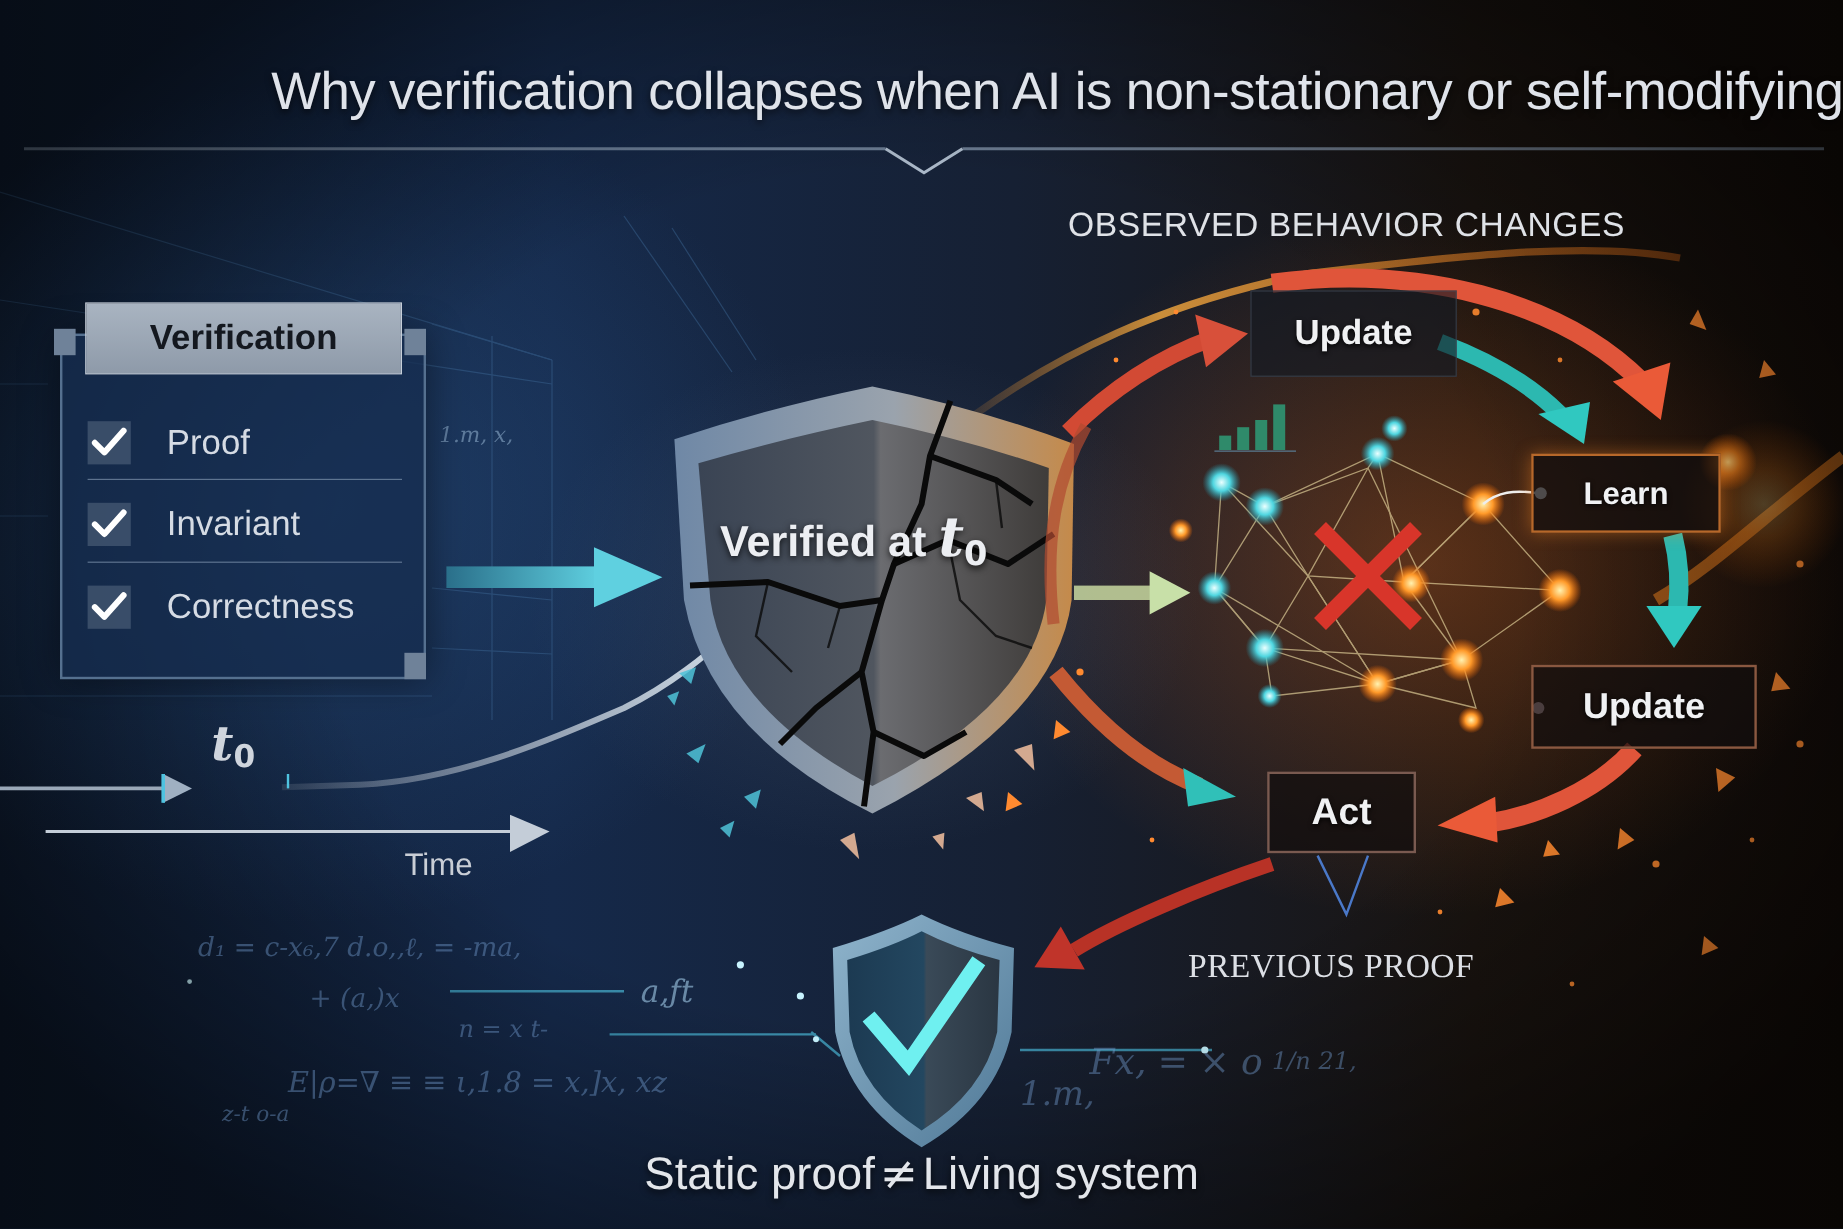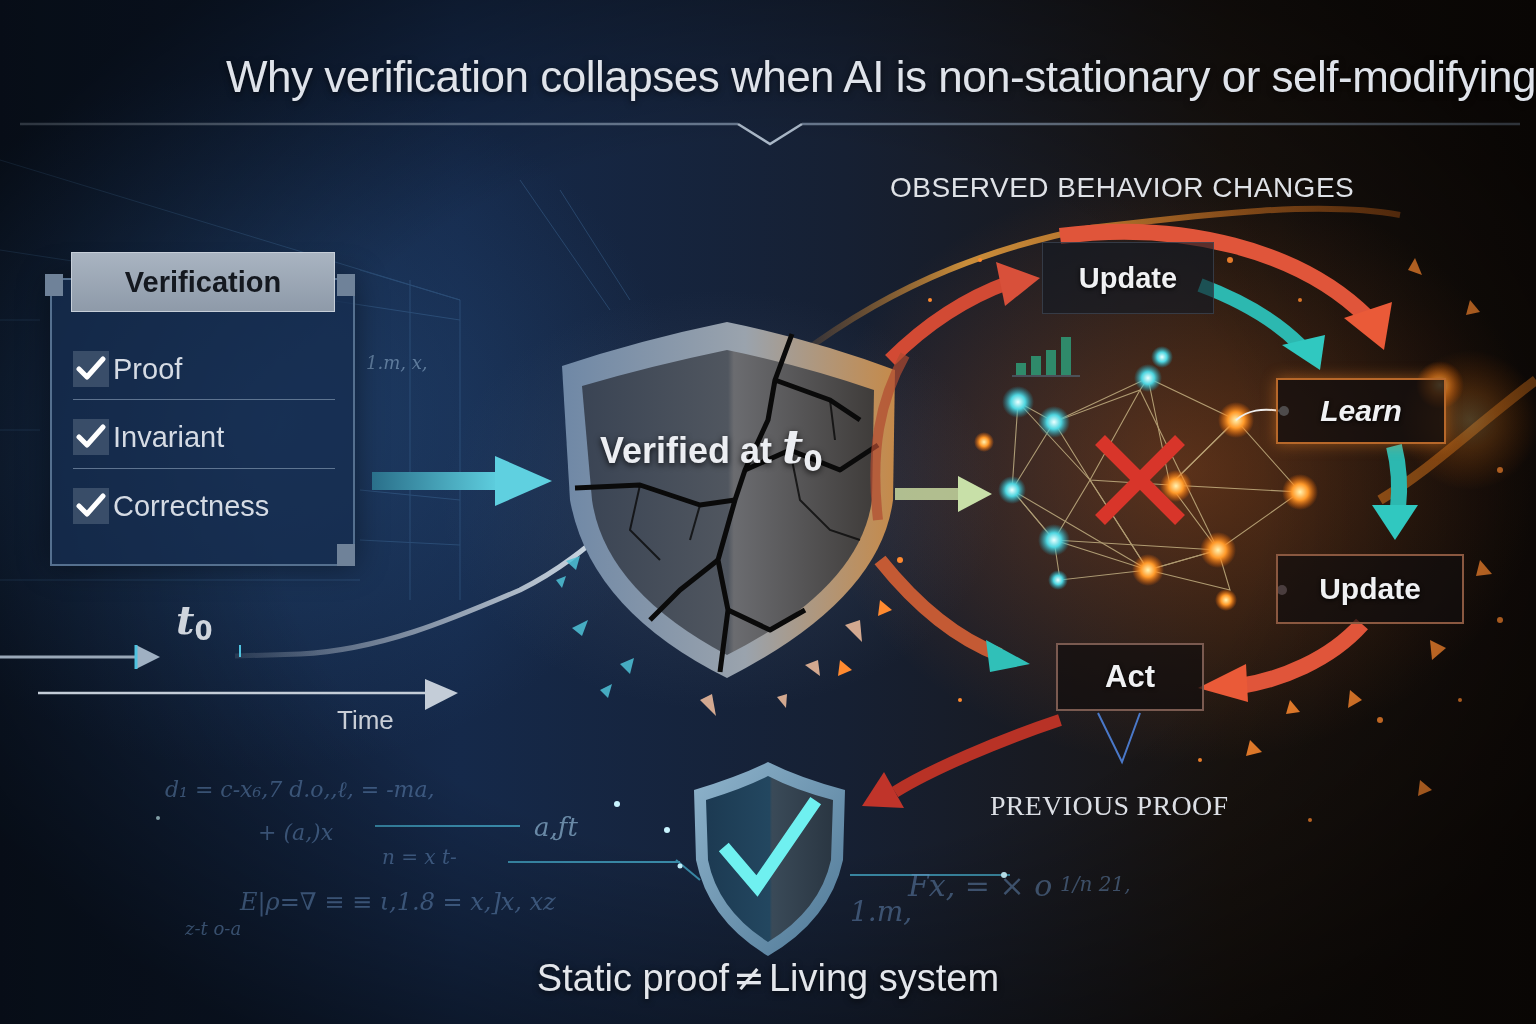--- a/index.html
+++ b/index.html
@@ -35,21 +35,21 @@
     }
     .ver-corner { position: absolute; width: 18px; height: 22px; background: #6f8299; }
     .ver-header {
       position: absolute; left: 71px; top: 252px; width: 264px; height: 60px;
       background: linear-gradient(#a9b4c1, #8e9aa9); border: 1px solid #c6ced8;
       display: flex; align-items: center; justify-content: center;
       font-family: "Liberation Sans", sans-serif; font-weight: bold; font-size: 29px; color: #14181f;
     }
     .ver-item {
       position: absolute; left: 73px; width: 262px; height: 66px;
-      display: flex; align-items: center; gap: 4px;
+      display: flex; align-items: center; gap: 30px;
       font-family: "Liberation Sans", sans-serif; font-size: 29px; color: #d5dbe4;
     }
     .ver-item .chk {
       width: 36px; height: 36px; background: rgba(70,90,115,0.75);
       display: flex; align-items: center; justify-content: center;
     }
     .ver-sep { position: absolute; left: 73px; width: 262px; height: 1px; background: #7d93ad; opacity: .7; }
 
     .t0-small {
       position: absolute; left: 176px; top: 596px;
@@ -70,23 +70,23 @@
       position: absolute; left: 866px; top: 172px;
       font-family: "Liberation Sans", sans-serif; font-size: 28px; letter-spacing: 0.5px; color: #dfe2e7; margin-left: 24px;
     }
 
     .cycle-box {
       position: absolute; display: flex; align-items: center; justify-content: center;
       font-family: "Liberation Sans", sans-serif; font-weight: bold; color: #f0f1f3;
       background: rgba(18,14,14,0.72); text-shadow: 0 1px 4px rgba(0,0,0,0.9);
     }
     .box-observe { left: 1042px; top: 242px; width: 172px; height: 72px; font-size: 29px; border: 1px solid rgba(70,80,95,0.6); background: rgba(20,26,36,0.65); }
-    .box-learn   { left: 1276px; top: 378px; width: 170px; height: 66px; font-size: 30px; border: 2px solid #b7682a; box-shadow: 0 0 14px rgba(255,140,40,0.45); font-style: italic; }
+    .box-learn   { left: 1276px; top: 378px; width: 158px; height: 66px; font-size: 26px; border: 2px solid #b7682a; box-shadow: 0 0 14px rgba(255,140,40,0.45); }
     .box-update  { left: 1276px; top: 554px; width: 188px; height: 70px; font-size: 30px; border: 2px solid #8a5840; }
-    .box-act     { left: 1056px; top: 643px; width: 148px; height: 68px; font-size: 31px; border: 2px solid #7a5a50; }
+    .box-act     { left: 1056px; top: 643px; width: 124px; height: 68px; font-size: 31px; border: 2px solid #7a5a50; }
 
     .prev-proof {
       position: absolute; left: 990px; top: 790px;
       font-family: Liberation Serif, serif; font-size: 28px; letter-spacing: 0.3px; color: #dcdfe5;
     }
     .bottom-caption {
       position: absolute; left: 0; top: 956px; width: 1536px; text-align: center;
       font-family: "Liberation Sans", sans-serif; font-size: 38px; color: #e3e6eb;
       text-shadow: 0 2px 6px rgba(0,0,0,0.7);
     }

